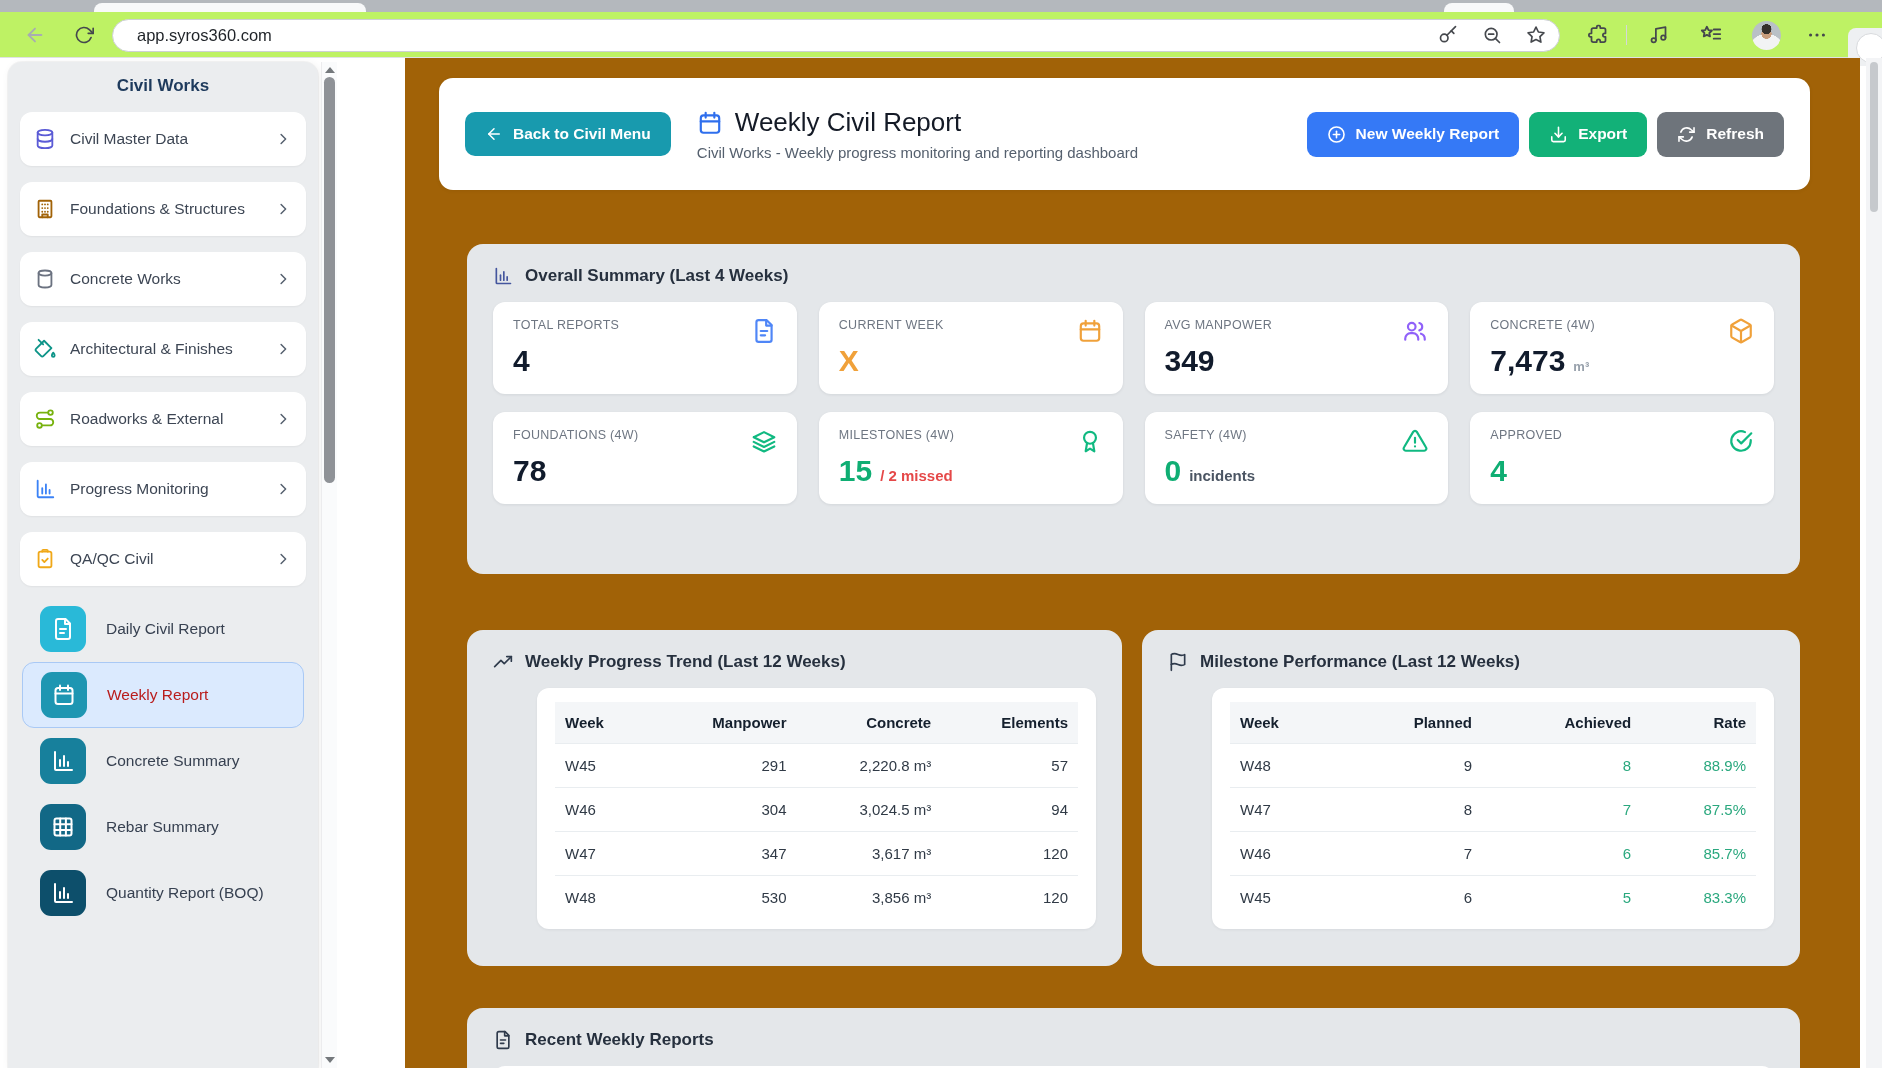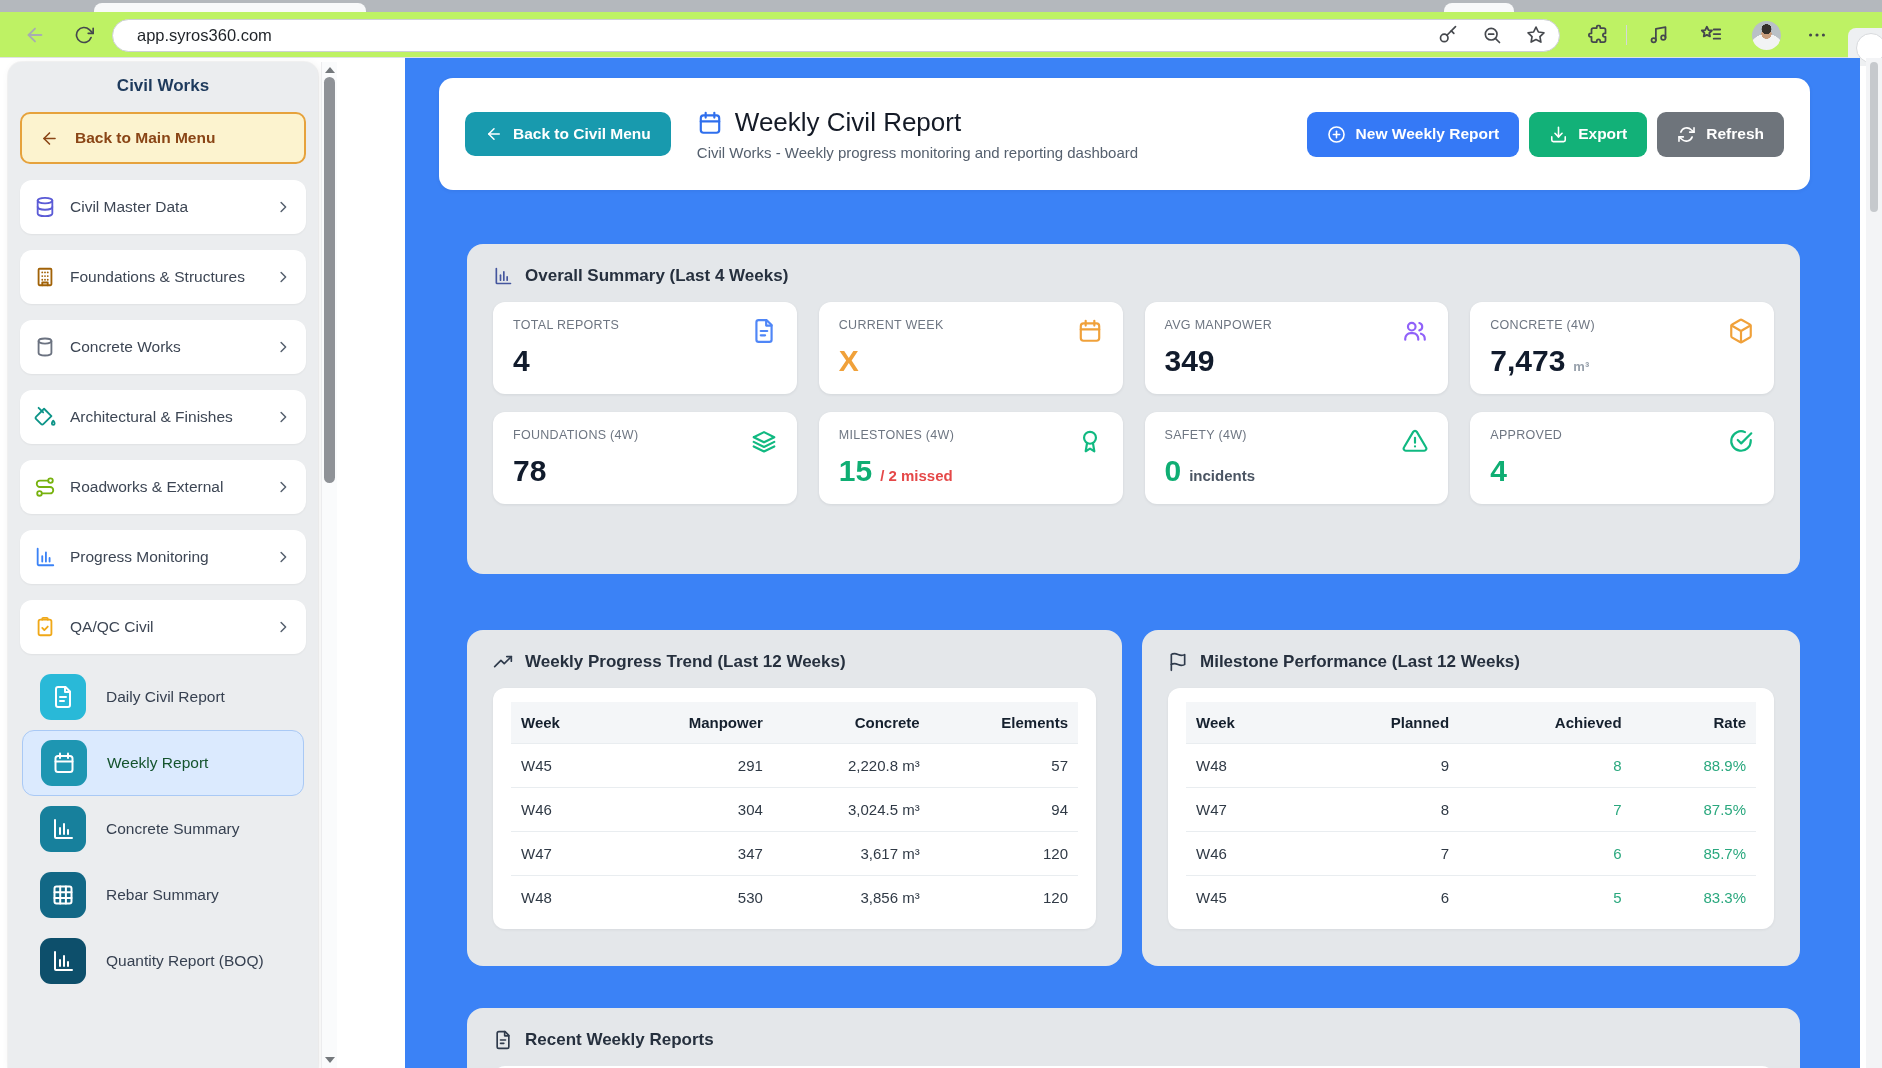--- a/index.html
+++ b/index.html
@@ -31,28 +31,28 @@
   .sb-back { margin-top:16px; height:52px; background:#fcf3cf; border:2px solid #e6a23c; border-radius:10px; display:flex; align-items:center; gap:16px; padding:0 18px; color:#8a4516; font-weight:bold; font-size:15.5px; cursor:pointer; }
   .side-item { margin-top:16px; height:54px; background:#fff; border-radius:12px; display:flex; align-items:center; padding:0 14px; box-shadow:0 1px 2px rgba(0,0,0,.05); cursor:pointer; }
   .side-label { flex:1; margin-left:14px; font-size:15.5px; color:#3d4654; }
   .side-item.group-open { background:#eaf3fd; border:1.5px solid #8fbef2; height:58px; }
   .side-item.group-open .side-label { color:#2563eb; }
   .sub-list { margin-top:10px; }
   .sub-item { height:66px; display:flex; align-items:center; gap:20px; padding:0 10px 0 18px; margin:0 2px; border-radius:12px; cursor:pointer; }
   .sub-item.active { background:#dbeafe; border:1.5px solid #a9c9f5; }
   .sub-tile { width:46px; height:46px; border-radius:11px; display:flex; align-items:center; justify-content:center; color:#fff; }
   .sub-label { font-size:15.5px; color:#374151; }
-  .sub-item.active .sub-label { color:#14532d; }
+  .sub-item.active .sub-label { color:#b91c1c; }
   .side-scrollbar { position:absolute; left:321px; top:62px; width:16px; height:1006px; background:#fafbfc; border-left:1px solid #ececee; }
   .side-scrollbar .thumb { position:absolute; left:2px; top:15px; width:11px; height:406px; background:#8f9297; border-radius:6px; cursor:pointer; }
   .tri-up { position:absolute; left:3px; top:5px; width:0; height:0; border-left:5px solid transparent; border-right:5px solid transparent; border-bottom:6px solid #74787c; cursor:pointer; }
   .tri-down { position:absolute; left:3px; bottom:5px; width:0; height:0; border-left:5px solid transparent; border-right:5px solid transparent; border-top:6px solid #74787c; cursor:pointer; }
 
   
-  .content { position:absolute; left:405px; top:58px; width:1455px; height:1010px; background:#3b82f6; overflow:hidden;padding-left:24px; }
+  .content { position:absolute; left:405px; top:58px; width:1455px; height:1010px; background:#a16207; overflow:hidden;padding-left:24px; }
   .header-card { position:absolute; left:34px; top:20px; width:1371px; height:112px; background:#fff; border-radius:14px; box-shadow:0 1px 4px rgba(0,0,0,.06); display:flex; align-items:center; padding:0 26px; gap:26px; }
   .btn { display:inline-flex; align-items:center; gap:10px; border:none; border-radius:9px; color:#fff; font-family:"Liberation Sans",sans-serif; font-size:15.5px; font-weight:bold; padding:13px 20px; cursor:pointer; }
   .btn-teal { background:#189aae; border-radius:10px; }
   .btn-blue { background:#3579f6; }
   .btn-green { background:#12b178; }
   .btn-gray { background:#6e747b; }
   .title-block { display:flex; flex-direction:column; gap:6px; }
   .title-row { display:flex; align-items:center; gap:12px; }
   .page-title { font-size:26px; font-weight:normal; color:#141a26; }
   .page-subtitle { font-size:15px; color:#55606e; }
@@ -65,21 +65,21 @@
   .stat-card { background:#fff; border-radius:12px; box-shadow:0 1px 3px rgba(16,24,40,.08); padding:16px 20px; height:92px; position:relative; }
   .stat-label { font-size:12.5px; color:#6e7682; letter-spacing:.3px; }
   .stat-ic { position:absolute; right:20px; top:16px; }
   .stat-value-row { margin-top:12px; display:flex; align-items:baseline; gap:8px; }
   .stat-value { font-size:30px; font-weight:bold; }
   .suffix-unit { font-size:13px; font-weight:bold; }
   .suffix-text { font-size:15px; font-weight:bold; }
 
   .sec-trend { left:62px; top:572px; width:655px; height:336px; }
   .sec-milestone { left:737px; top:572px; width:658px; height:336px; }
-  .table-card { margin-top:16px; background:#fff; border-radius:12px; padding:14px 18px 10px 18px; box-shadow:0 1px 3px rgba(16,24,40,.06); }
+  .table-card { margin-top:16px; background:#fff; border-radius:12px; padding:14px 18px 10px 18px; box-shadow:0 1px 3px rgba(16,24,40,.06);margin-left:44px; }
   table { width:100%; border-collapse:collapse; }
   th { background:#f4f6f8; font-size:15px; font-weight:bold; color:#15202e; padding:12px 10px; }
   td { font-size:15px; color:#303a46; padding:13px 10px; border-top:1px solid #e9edf0; }
   .al { text-align:left; } .ar { text-align:right; }
 
   .sec-recent { left:62px; top:950px; width:1333px; height:200px; }
   .recent-card { margin-top:16px; background:#fff; border-radius:12px; height:90px; }
 </style>
 </head>
 <body>
@@ -132,29 +132,20 @@
   <span class="tb-ic" style="left:1806px;width:22px;height:22px" id="ic-dots"><svg viewBox="0 0 24 24" fill="none" stroke="currentColor" stroke-width="2" stroke-linecap="round" stroke-linejoin="round">
         <circle cx="5" cy="12" r="1.7" fill="currentColor" stroke="none"></circle>
         <circle cx="12" cy="12" r="1.7" fill="currentColor" stroke="none"></circle>
         <circle cx="19" cy="12" r="1.7" fill="currentColor" stroke="none"></circle>
       </svg></span>
   <div class="edge-strip"></div>
 </div>
 
 <div class="sidebar">
   <div class="sb-title">Civil Works</div>
-  <div class="sb-back">
-    <span class="icon" style="width:19px;height:19px" id="ic-sbback">
-        <svg viewBox="0 0 24 24" fill="none" stroke="currentColor" stroke-width="2" stroke-linecap="round" stroke-linejoin="round">
-          <line x1="19" y1="12" x2="5" y2="12"></line>
-          <polyline points="12 19 5 12 12 5"></polyline>
-        </svg>
-      </span>
-    <span>Back to Main Menu</span>
-  </div>
   <div id="sidebar-items">
       <div class="side-item">
         <span class="icon" style="width:22px;height:22px;color:#5b5bd6">
           <svg viewBox="0 0 24 24" fill="none" stroke="currentColor" stroke-width="2" stroke-linecap="round" stroke-linejoin="round">
             <ellipse cx="12" cy="5" rx="8" ry="3"></ellipse>
             <path d="M20 12c0 1.66-3.58 3-8 3s-8-1.34-8-3"></path>
             <path d="M4 5v14c0 1.66 3.58 3 8 3s8-1.34 8-3V5"></path>
           </svg>
         </span>
         <span class="side-label">Civil Master Data</span>

